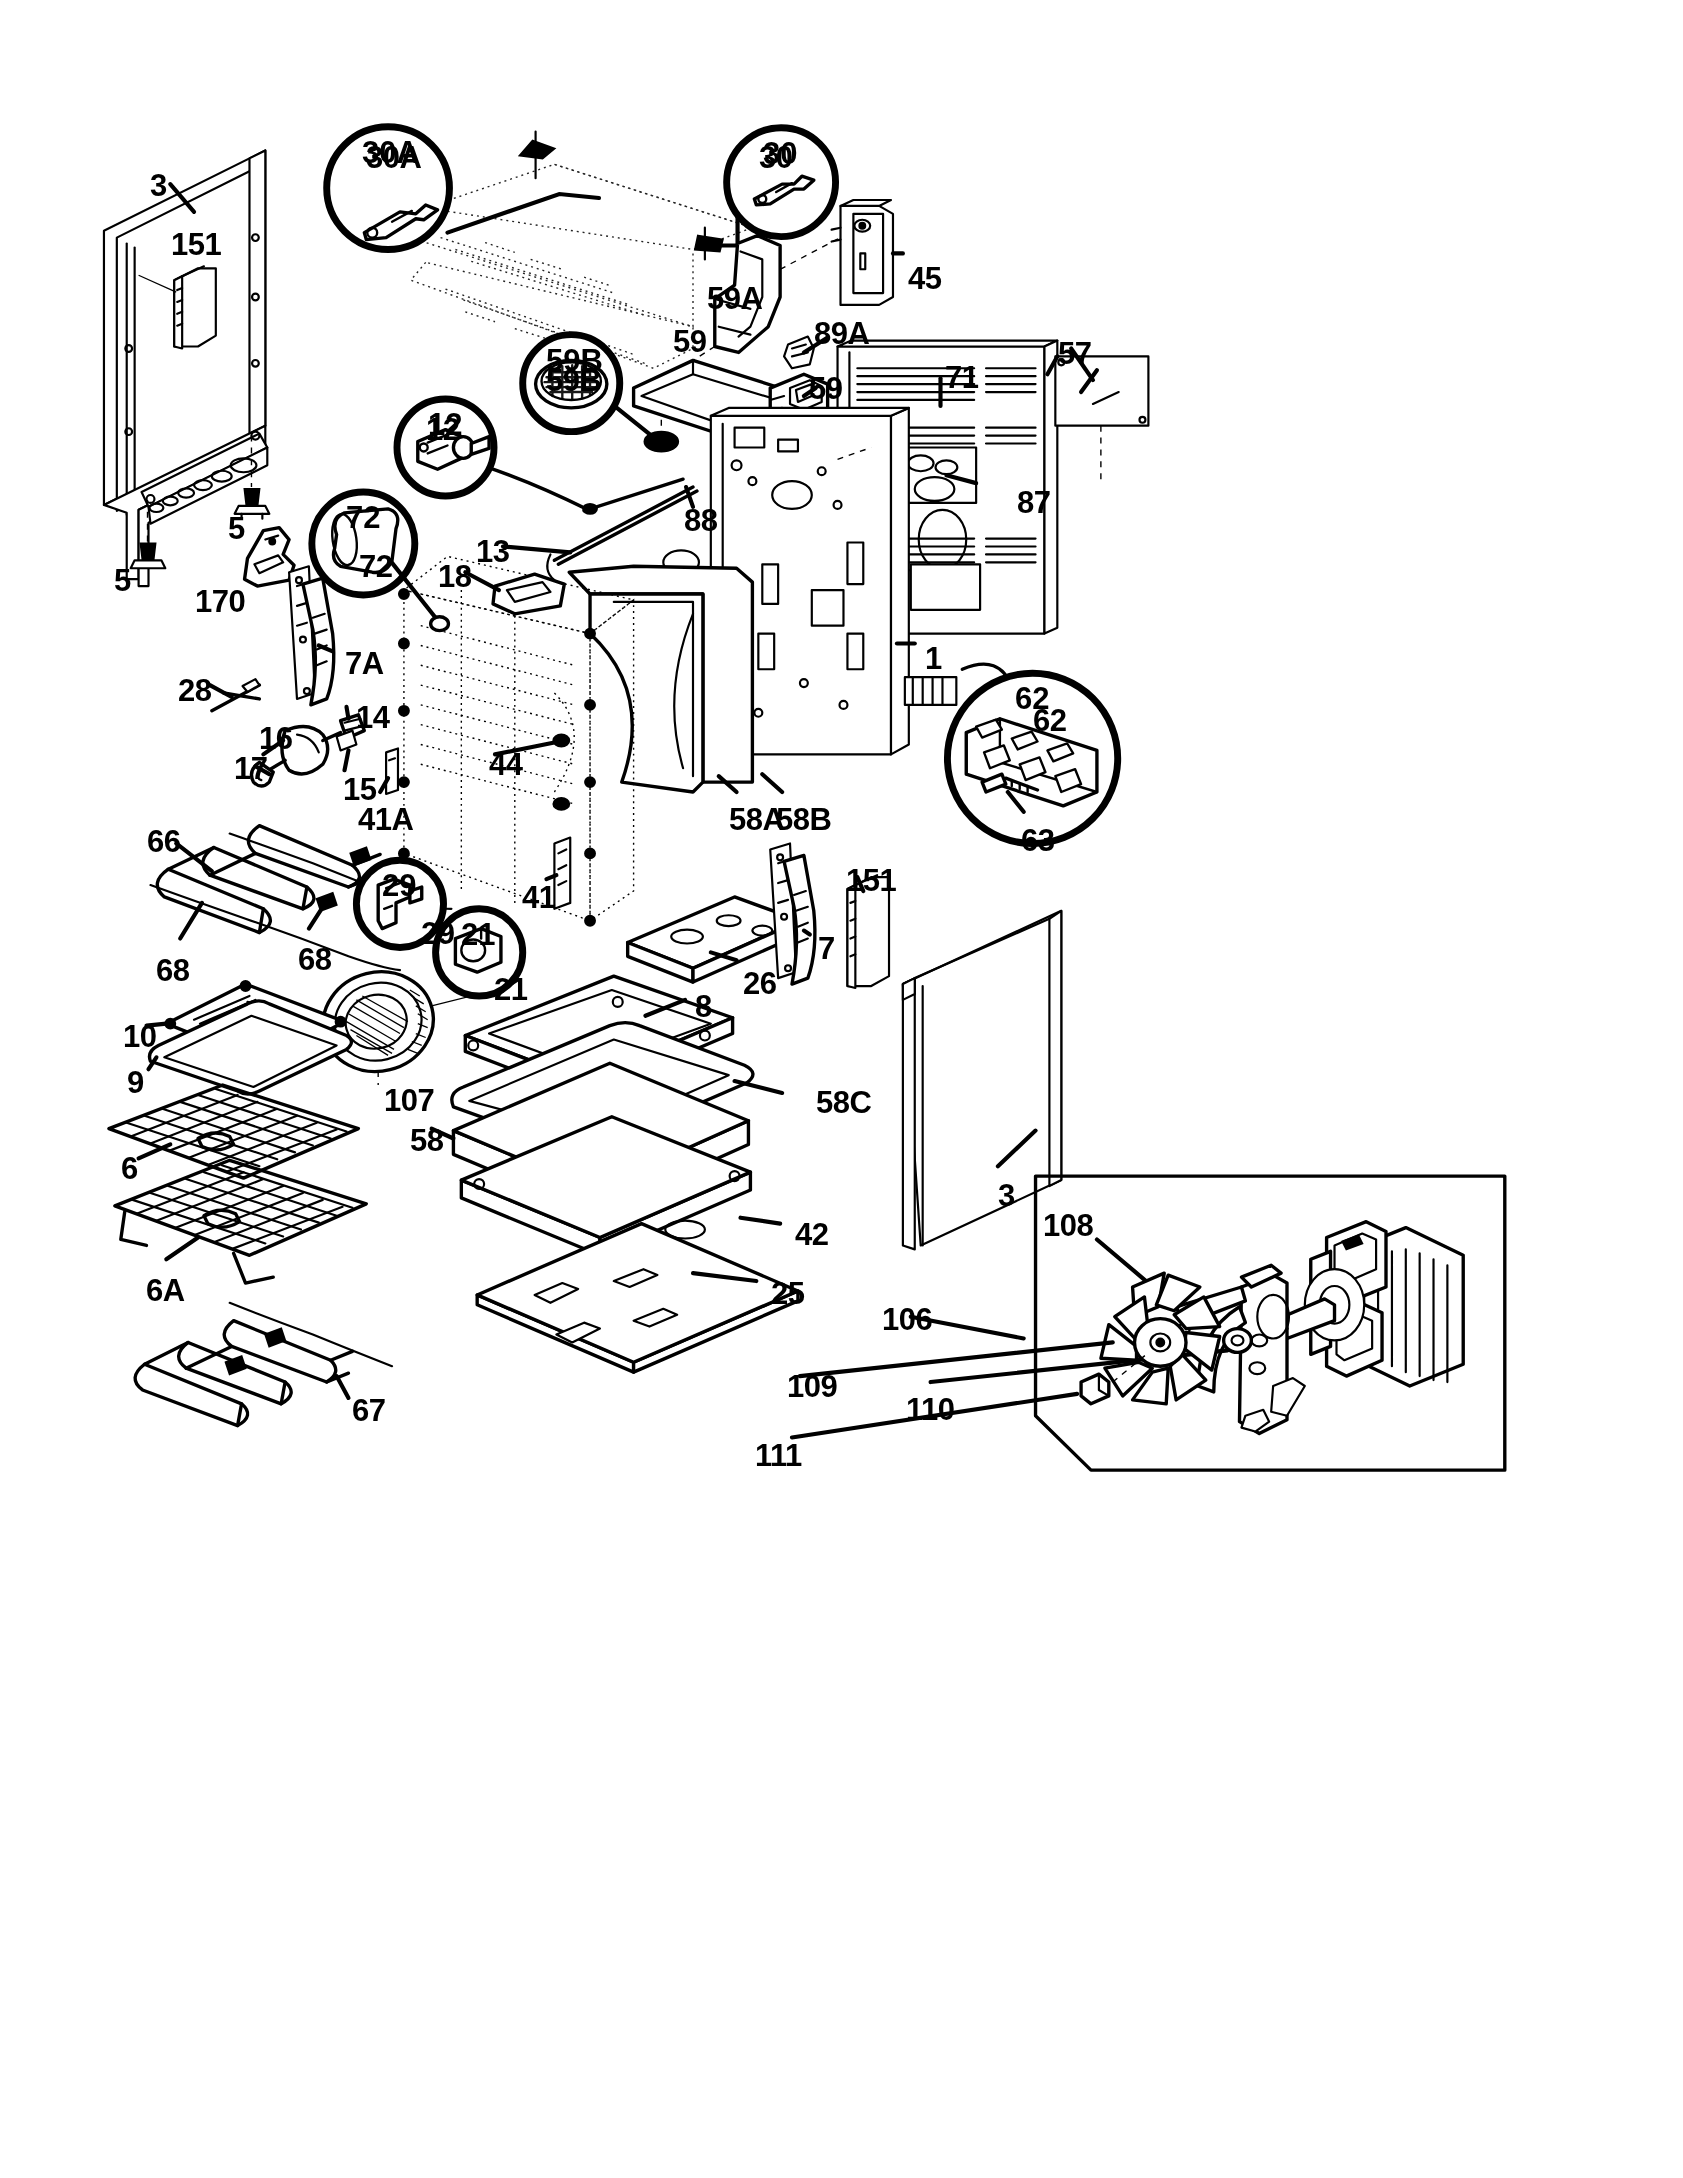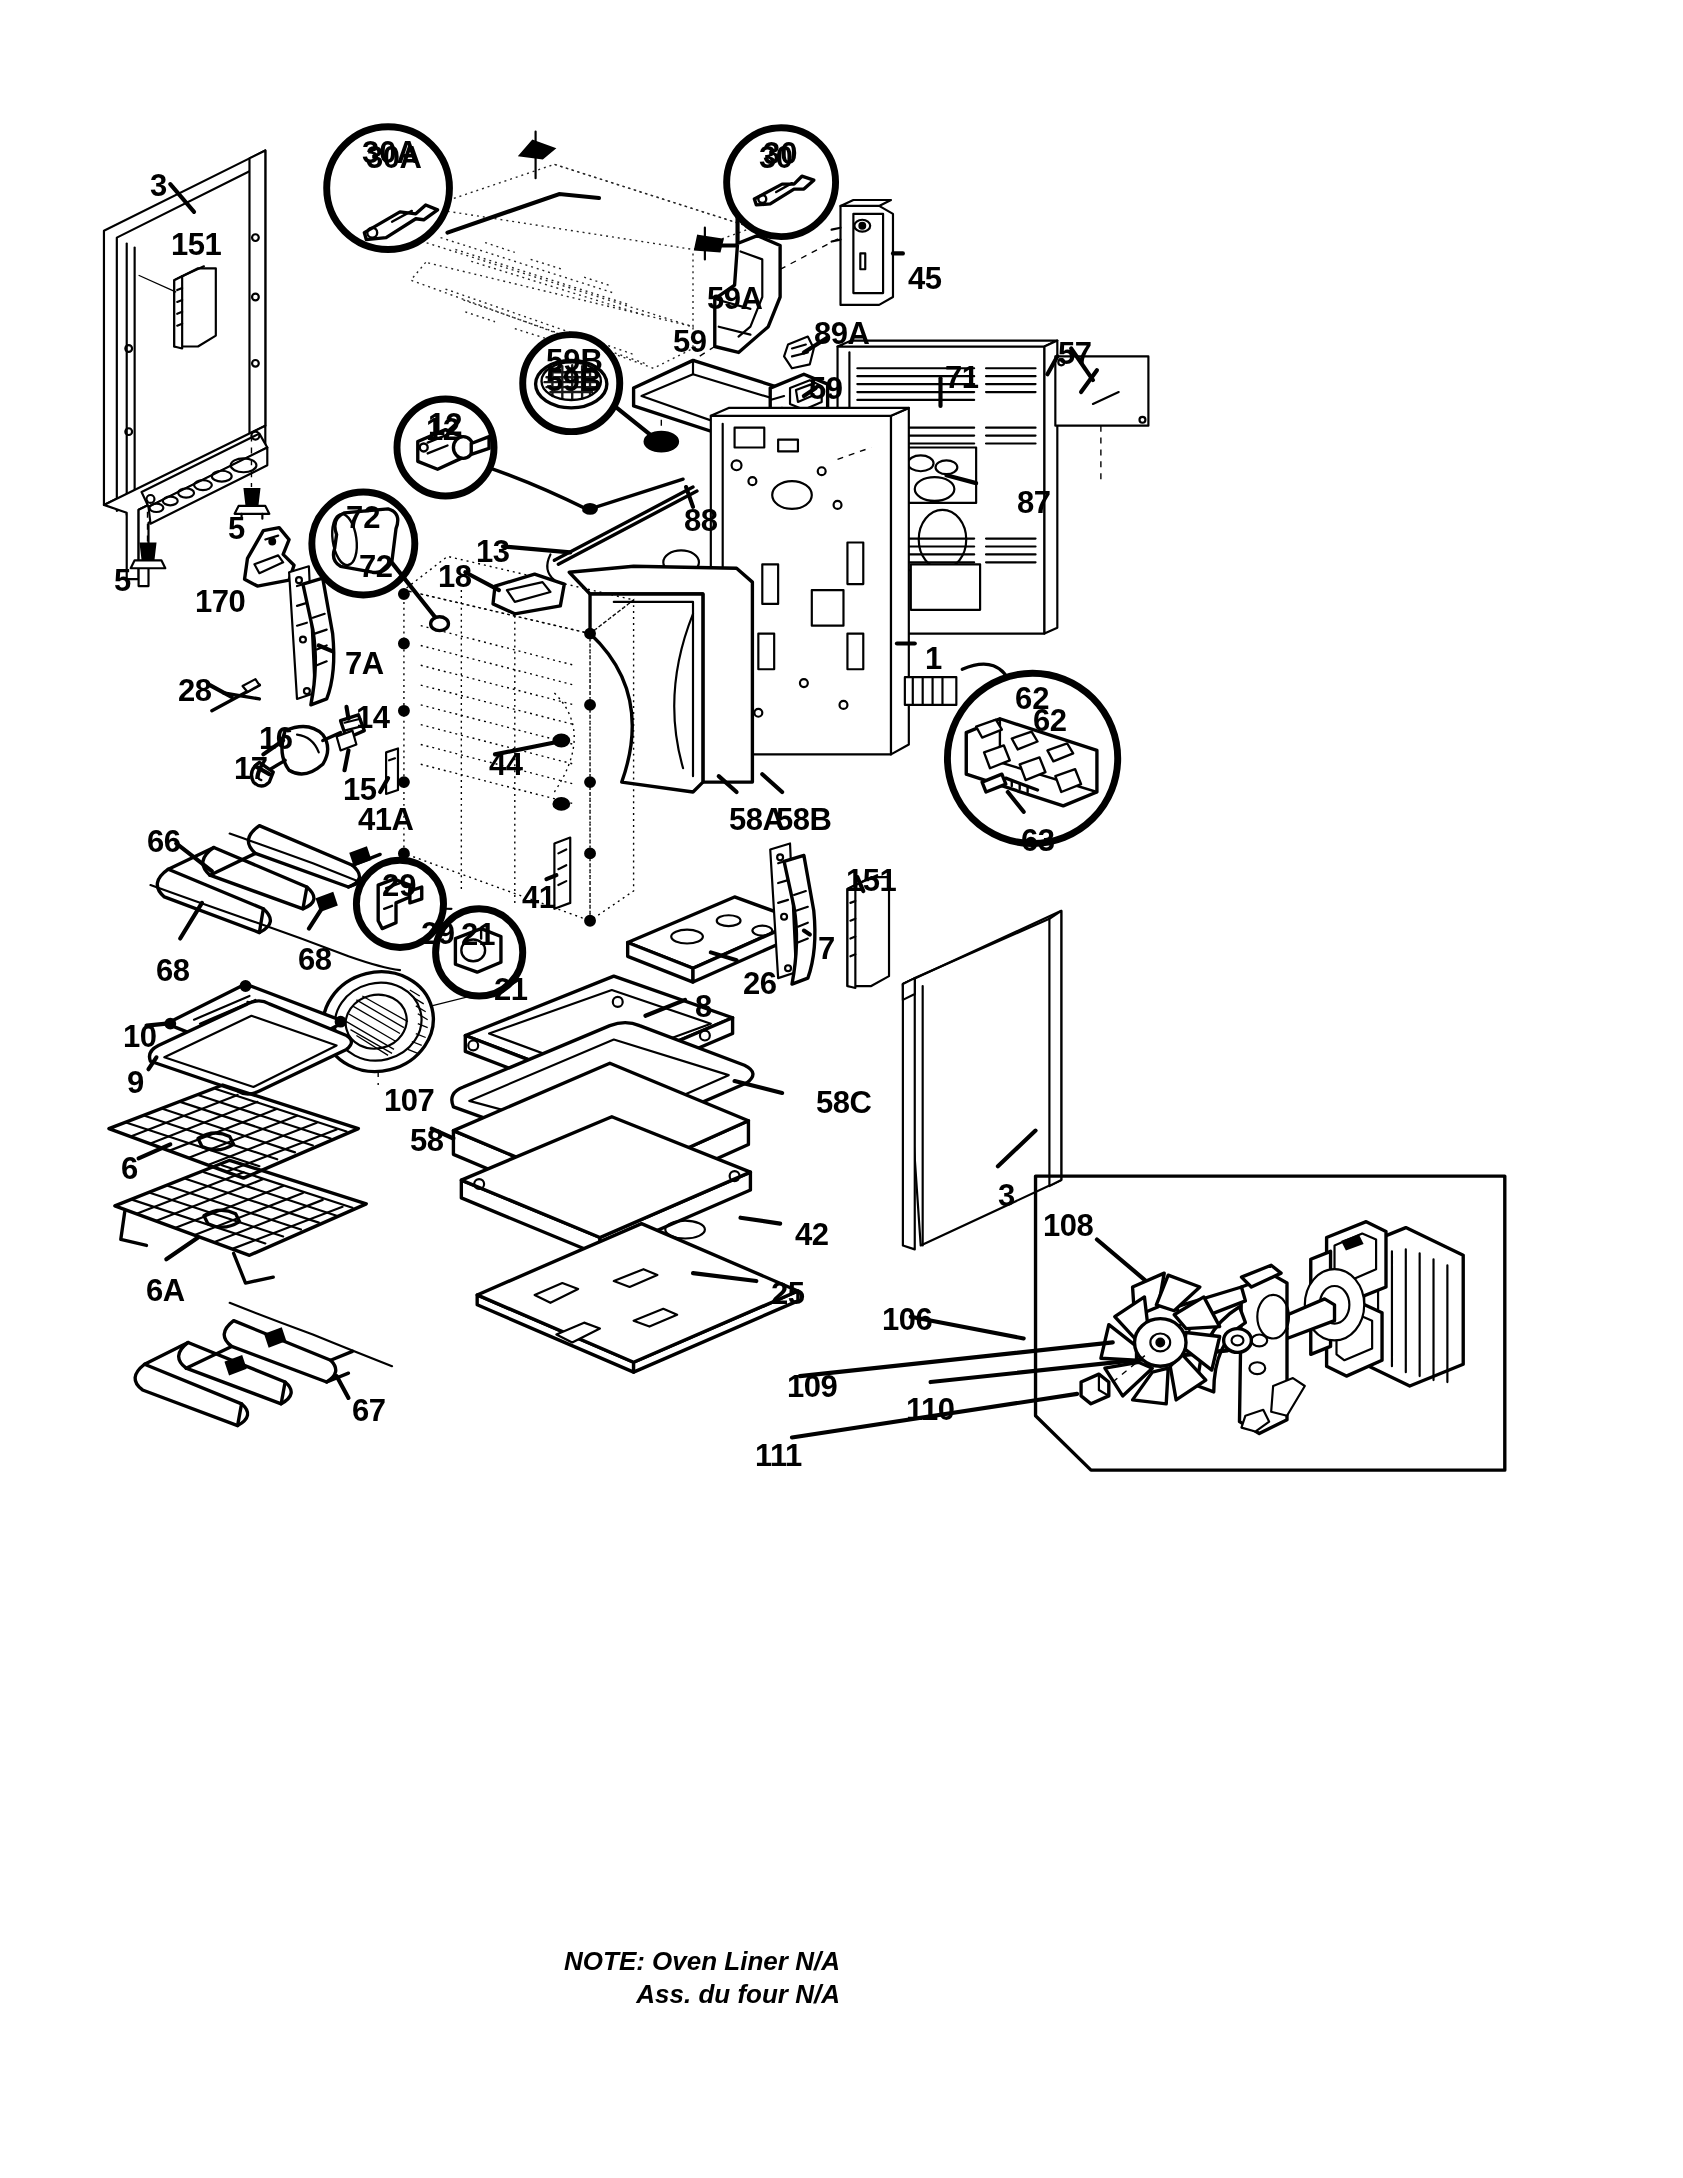--- a/index.html
+++ b/index.html
@@ -687,19 +687,15 @@
       <div class="cal" style="left: 362px; top: 137px;">30A</div>
       <div class="cal" style="left: 763px; top: 138px;">30</div>
       <div class="cal" style="left: 546px; top: 345px;">59B</div>
       <div class="cal" style="left: 428px; top: 409px;">12</div>
       <div class="cal" style="left: 346px; top: 502px;">72</div>
       <div class="cal" style="left: 382px; top: 870px;">29</div>
       <div class="cal" style="left: 461px; top: 919px;">21</div>
       <div class="cal" style="left: 1015px; top: 683px;">62</div>
     </div>
 
-  <div class="note" style="left:564px;top:1945px;">
-    <div>NOTE: Oven Liner N/A</div>
-    <div>Ass. du four N/A</div>
-  </div>
 
 </div>
 
 
 </body></html>

